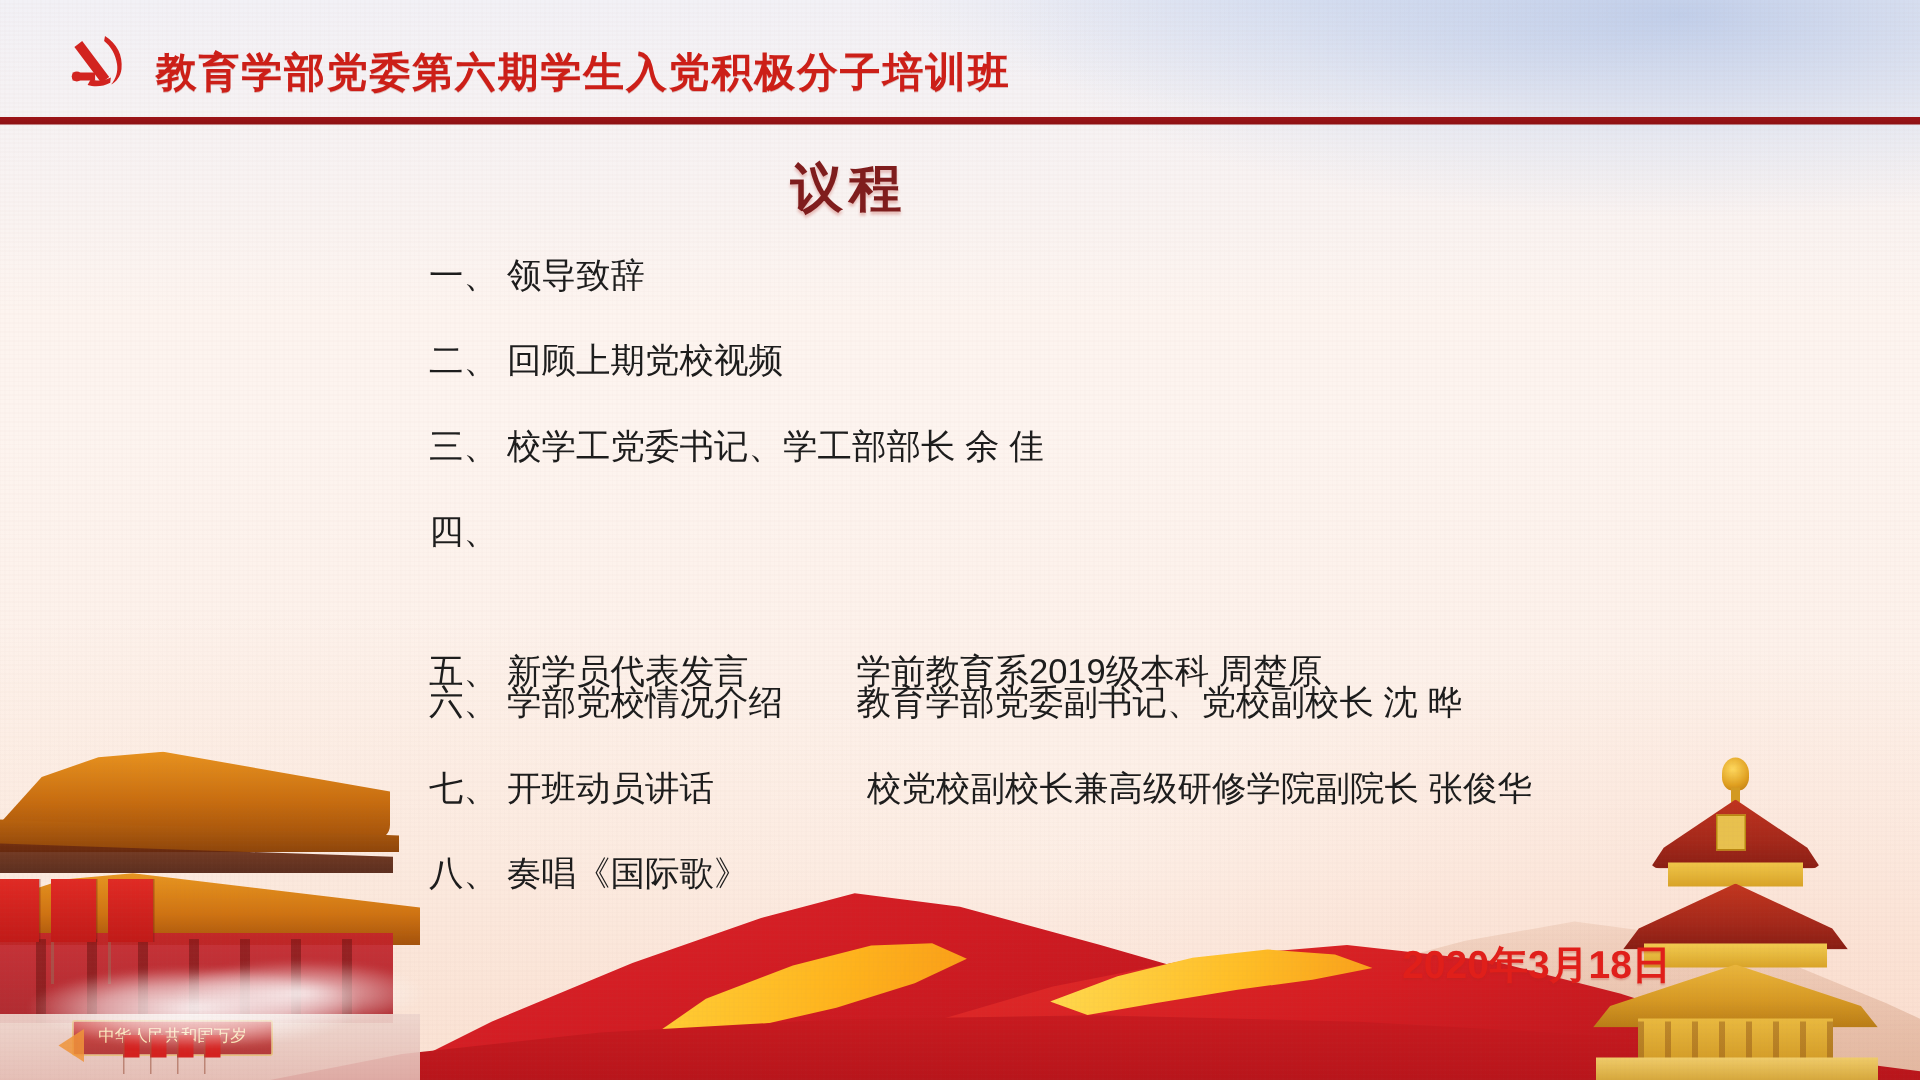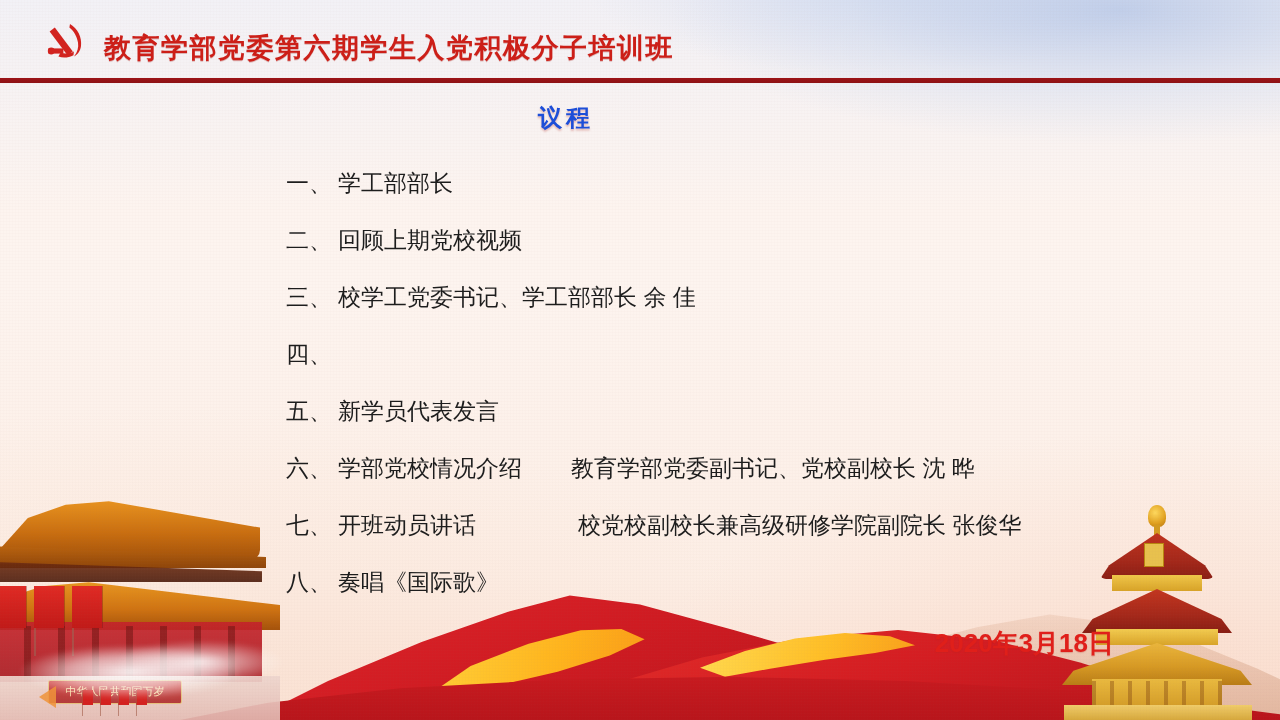--- a/index.html
+++ b/index.html
@@ -343,23 +343,23 @@
     width: 1280px; height: 5px;
     background: linear-gradient(to bottom, #9c1417 0%, #8d1114 100%);
   }
 
   
   .agenda-title {
     position: absolute;
     left: 0; top: 102px;
     width: 1132px;
     text-align: center;
-    font-size: 24px;
+    font-size: 35px;
     font-weight: bold;
-    color: #1d4ed8;
+    color: #7f1d1d;
     letter-spacing: 4px;
     text-shadow: 0 2px 2px rgba(180,40,30,.28);
   }
 
   .agenda-list {
     position: absolute;
     left: 286px;
     top: 168px;
     width: 900px;
   }
@@ -480,42 +480,43 @@
     <div class="header-title">教育学部党委第六期学生入党积极分子培训班</div>
   </div>
   <div class="divider"></div>
 
   <div class="agenda-title">议程</div>
 
   <div class="agenda-list">
 
     <div class="agenda-row">
       <span class="ag-index">一、</span>
-      <span class="ag-topic" style="width:250px;flex:0 0 250px;">学工部部长</span>
+      <span class="ag-topic" style="width:250px;flex:0 0 250px;">领导致辞</span>
       <span class="ag-speaker"></span>
     </div>
 
     <div class="agenda-row">
       <span class="ag-index">二、</span>
       <span class="ag-topic" style="width:250px;flex:0 0 250px;">回顾上期党校视频</span>
       <span class="ag-speaker"></span>
     </div>
 
     <div class="agenda-row">
       <span class="ag-index">三、</span>
       <span class="ag-speaker">校学工党委书记、学工部部长 余 佳</span>
     </div>
 
     <div class="agenda-row">
       <span class="ag-index">四、</span>
     </div>
 
     <div class="agenda-row">
       <span class="ag-index">五、</span>
-      <span class="ag-topic" style="width:233px;flex:0 0 233px;">新学员代表发言</span>
+      <span class="ag-topic" style="width:233px;flex:0 0 233px;margin-top:36px;">新学员代表发言</span>
+      <span class="ag-speaker">学前教育系2019级本科  周楚原</span>
     </div>
 
     <div class="agenda-row">
       <span class="ag-index">六、</span>
       <span class="ag-topic" style="width:233px;flex:0 0 233px;">学部党校情况介绍</span>
       <span class="ag-speaker">教育学部党委副书记、党校副校长  沈  晔</span>
     </div>
 
     <div class="agenda-row">
       <span class="ag-index">七、</span>

